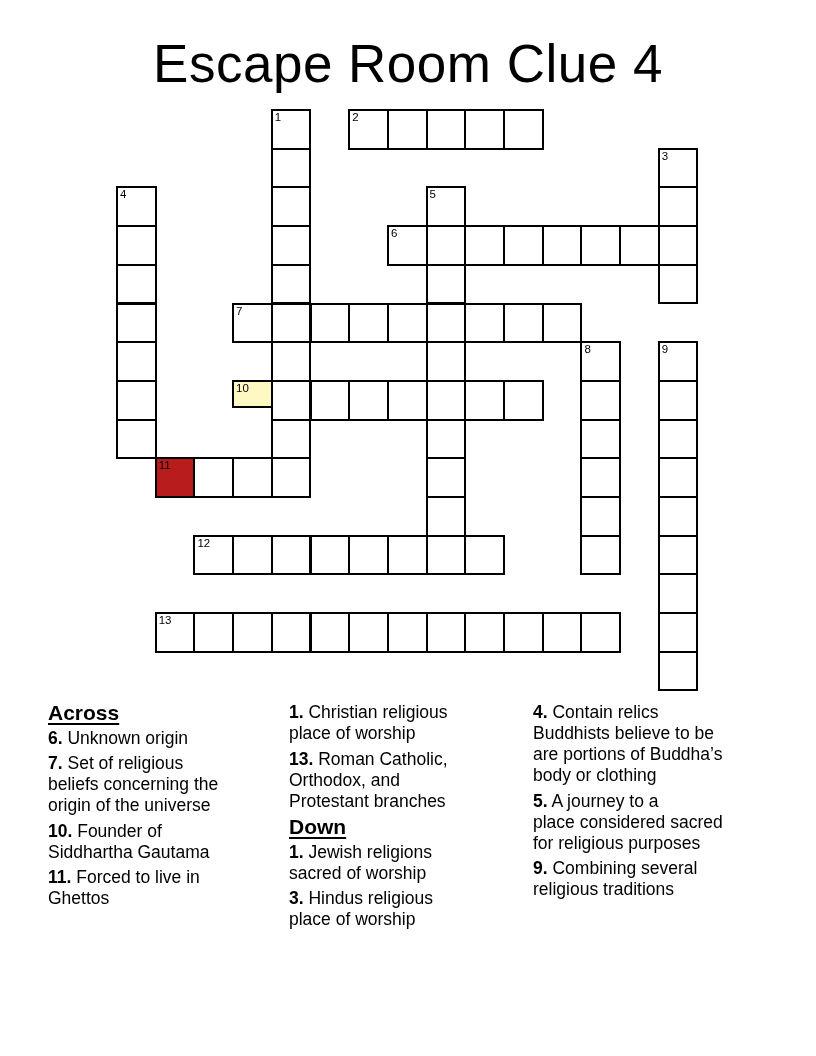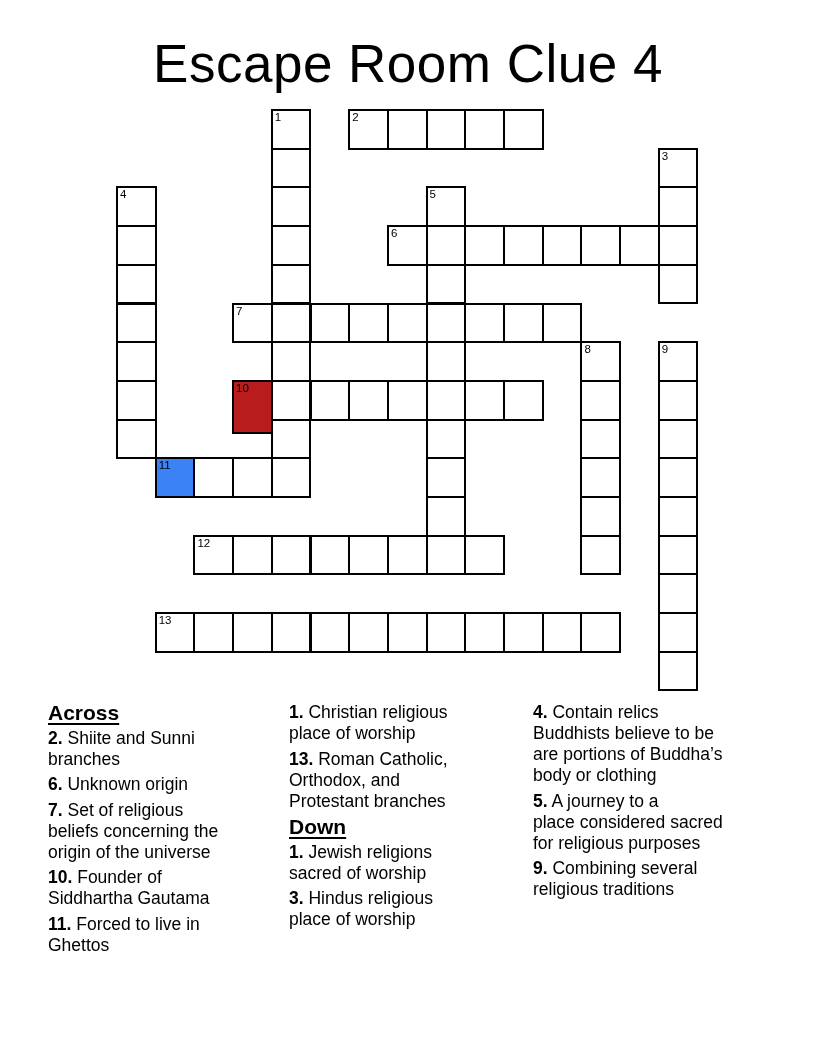--- a/index.html
+++ b/index.html
@@ -163,29 +163,29 @@
         <span class="cellnum">9</span>
       </div>
       <div class="cell" style="left: 657.8px; top: 379.9px; width: 40.7px; height: 40.7px; border-color: rgb(0, 0, 0); background: rgb(255, 255, 255);"></div>
       <div class="cell" style="left: 657.8px; top: 418.6px; width: 40.7px; height: 40.7px; border-color: rgb(0, 0, 0); background: rgb(255, 255, 255);"></div>
       <div class="cell" style="left: 657.8px; top: 457.3px; width: 40.7px; height: 40.7px; border-color: rgb(0, 0, 0); background: rgb(255, 255, 255);"></div>
       <div class="cell" style="left: 657.8px; top: 496px; width: 40.7px; height: 40.7px; border-color: rgb(0, 0, 0); background: rgb(255, 255, 255);"></div>
       <div class="cell" style="left: 657.8px; top: 534.7px; width: 40.7px; height: 40.7px; border-color: rgb(0, 0, 0); background: rgb(255, 255, 255);"></div>
       <div class="cell" style="left: 657.8px; top: 573.4px; width: 40.7px; height: 40.7px; border-color: rgb(0, 0, 0); background: rgb(255, 255, 255);"></div>
       <div class="cell" style="left: 657.8px; top: 612.1px; width: 40.7px; height: 40.7px; border-color: rgb(0, 0, 0); background: rgb(255, 255, 255);"></div>
       <div class="cell" style="left: 657.8px; top: 650.8px; width: 40.7px; height: 40.7px; border-color: rgb(0, 0, 0); background: rgb(255, 255, 255);"></div>
-      <div class="cell" style="left: 232.1px; top: 379.9px; width: 40.7px; height: 54px; border-color: rgb(0, 0, 0); background: #b91c1c;">
+      <div class="cell" style="left: 232.1px; top: 379.9px; width: 40.7px; height: 28px; border-color: rgb(0, 0, 0); background: #fef9c3;">
         <span class="cellnum">10</span>
       </div>
       <div class="cell" style="left: 309.5px; top: 379.9px; width: 40.7px; height: 40.7px; border-color: rgb(0, 0, 0); background: rgb(255, 255, 255);"></div>
       <div class="cell" style="left: 348.2px; top: 379.9px; width: 40.7px; height: 40.7px; border-color: rgb(0, 0, 0); background: rgb(255, 255, 255);"></div>
       <div class="cell" style="left: 386.9px; top: 379.9px; width: 40.7px; height: 40.7px; border-color: rgb(0, 0, 0); background: rgb(255, 255, 255);"></div>
       <div class="cell" style="left: 464.3px; top: 379.9px; width: 40.7px; height: 40.7px; border-color: rgb(0, 0, 0); background: rgb(255, 255, 255);"></div>
       <div class="cell" style="left: 503px; top: 379.9px; width: 40.7px; height: 40.7px; border-color: rgb(0, 0, 0); background: rgb(255, 255, 255);"></div>
-      <div class="cell" style="left: 154.7px; top: 457.3px; width: 55px; height: 40.7px; border-color: rgb(0, 0, 0); background: #3b82f6;">
+      <div class="cell" style="left: 154.7px; top: 457.3px; width: 55px; height: 40.7px; border-color: rgb(0, 0, 0); background: #b91c1c;">
         <span class="cellnum">11</span>
       </div>
       <div class="cell" style="left: 193.4px; top: 457.3px; width: 40.7px; height: 40.7px; border-color: rgb(0, 0, 0); background: rgb(255, 255, 255);"></div>
       <div class="cell" style="left: 232.1px; top: 457.3px; width: 40.7px; height: 40.7px; border-color: rgb(0, 0, 0); background: rgb(255, 255, 255);"></div>
       <div class="cell" style="left: 193.4px; top: 534.7px; width: 40.7px; height: 40.7px; border-color: rgb(0, 0, 0); background: rgb(255, 255, 255);">
         <span class="cellnum">12</span>
       </div>
       <div class="cell" style="left: 232.1px; top: 534.7px; width: 40.7px; height: 40.7px; border-color: rgb(0, 0, 0); background: rgb(255, 255, 255);"></div>
       <div class="cell" style="left: 270.8px; top: 534.7px; width: 40.7px; height: 40.7px; border-color: rgb(0, 0, 0); background: rgb(255, 255, 255);"></div>
       <div class="cell" style="left: 309.5px; top: 534.7px; width: 40.7px; height: 40.7px; border-color: rgb(0, 0, 0); background: rgb(255, 255, 255);"></div>
@@ -203,22 +203,20 @@
       <div class="cell" style="left: 386.9px; top: 612.1px; width: 40.7px; height: 40.7px; border-color: rgb(0, 0, 0); background: rgb(255, 255, 255);"></div>
       <div class="cell" style="left: 425.6px; top: 612.1px; width: 40.7px; height: 40.7px; border-color: rgb(0, 0, 0); background: rgb(255, 255, 255);"></div>
       <div class="cell" style="left: 464.3px; top: 612.1px; width: 40.7px; height: 40.7px; border-color: rgb(0, 0, 0); background: rgb(255, 255, 255);"></div>
       <div class="cell" style="left: 503px; top: 612.1px; width: 40.7px; height: 40.7px; border-color: rgb(0, 0, 0); background: rgb(255, 255, 255);"></div>
       <div class="cell" style="left: 541.7px; top: 612.1px; width: 40.7px; height: 40.7px; border-color: rgb(0, 0, 0); background: rgb(255, 255, 255);"></div>
       <div class="cell" style="left: 580.4px; top: 612.1px; width: 40.7px; height: 40.7px; border-color: rgb(0, 0, 0); background: rgb(255, 255, 255);"></div>
     </div>
   <div class="clues" id="clues">
       <div class="clue-col" style="left: 48px;">
         <div class="clue-header">Across</div>
-        <p class="clue"><b class="num">2.</b><span class="txt"> Shiite and Sunni
-branches</span></p>
         <p class="clue"><b class="num">6.</b><span class="txt"> Unknown origin</span></p>
         <p class="clue"><b class="num">7.</b><span class="txt"> Set of religious
 beliefs concerning the
 origin of the universe</span></p>
         <p class="clue"><b class="num">10.</b><span class="txt"> Founder of
 Siddhartha Gautama</span></p>
         <p class="clue"><b class="num">11.</b><span class="txt"> Forced to live in
 Ghettos</span></p>
       </div>
       <div class="clue-col" style="left: 289px;">

